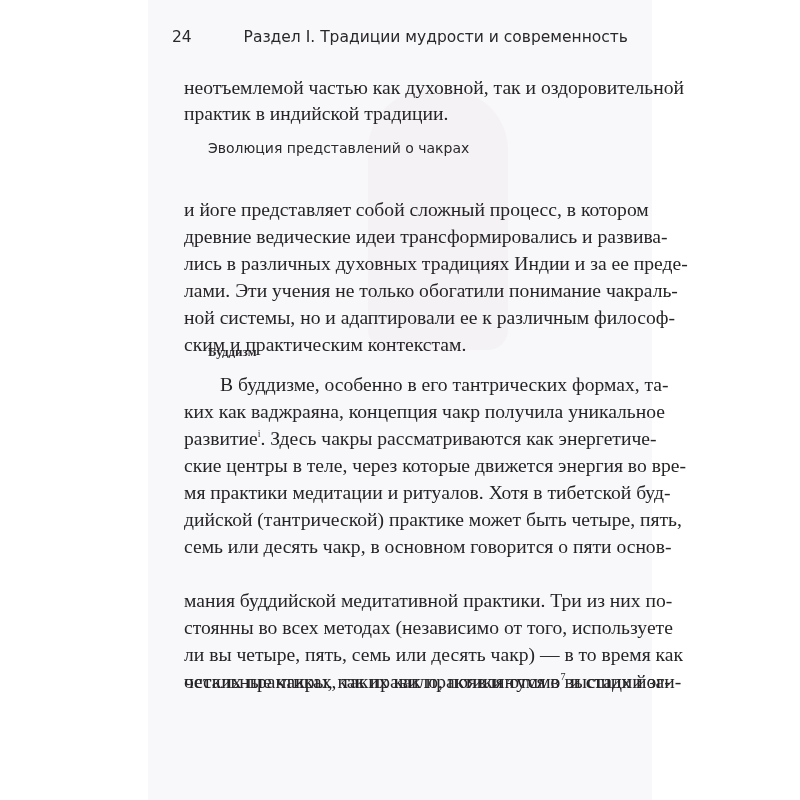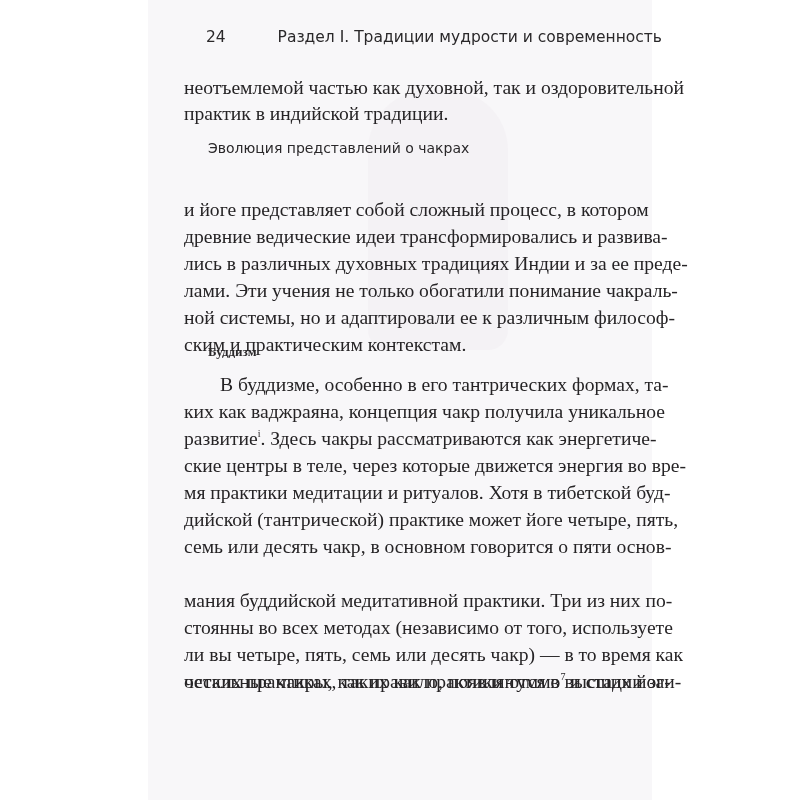--- a/index.html
+++ b/index.html
@@ -36,21 +36,20 @@
   .indent { padding-left: 36px; width: 420px; }
   .running-head {
     position: absolute;
     top: 24px;
     left: 24px;
     width: 456px;
     height: 28px;
     font-family: "DejaVu Sans", "Liberation Sans", sans-serif;
     font-size: 15.5px;
     color: #2a282a;
-    margin-left: 34px;
   }
   .page-num { position: absolute; left: 0; top: 4px; }
   .section-title { position: absolute; right: 0; top: 4px; white-space: nowrap; }
   .h2 {
     position: absolute;
     left: 60px;
     top: 140px;
     font-family: "DejaVu Sans", "Liberation Sans", sans-serif;
     font-size: 14px;
     color: #2a282a;
@@ -101,21 +100,21 @@
 
   <div class="h3">Буддизм</div>
 
   <div class="line just indent" style="top:371px">В буддизме, особенно в его тантрических формах, та-</div>
   <div class="line just" style="top:398px">ких как ваджраяна, концепция чакр получила уникальное</div>
   <div class="line just" style="top:425px">
     <span>развитие</span><sup>i</sup><span>. Здесь чакры рассматриваются как энергетиче-</span>
   </div>
   <div class="line just" style="top:452px">ские центры в теле, через которые движется энергия во вре-</div>
   <div class="line just" style="top:479px">мя практики медитации и ритуалов. Хотя в тибетской буд-</div>
-  <div class="line just" style="top:506px">дийской (тантрической) практике может йоге четыре, пять,</div>
+  <div class="line just" style="top:506px">дийской (тантрической) практике может быть четыре, пять,</div>
   <div class="line just" style="top:533px">семь или десять чакр, в основном говорится о пяти основ-</div>
   <div class="line just" style="top:587px">мания буддийской медитативной практики. Три из них по-</div>
   <div class="line just" style="top:614px">стоянны во всех методах (независимо от того, используете</div>
   <div class="line just" style="top:641px">ли вы четыре, пять, семь или десять чакр) — в то время как</div>
   <div class="line just" style="top:668px">остальные чакры, как правило, появляются в высших йоги-</div>
 
   <div class="line just" style="top:668px">
     <span>ческих практиках, таких как практики туммо</span><sup>7</sup><span> и стадии за-</span>
   </div>
 </div>

